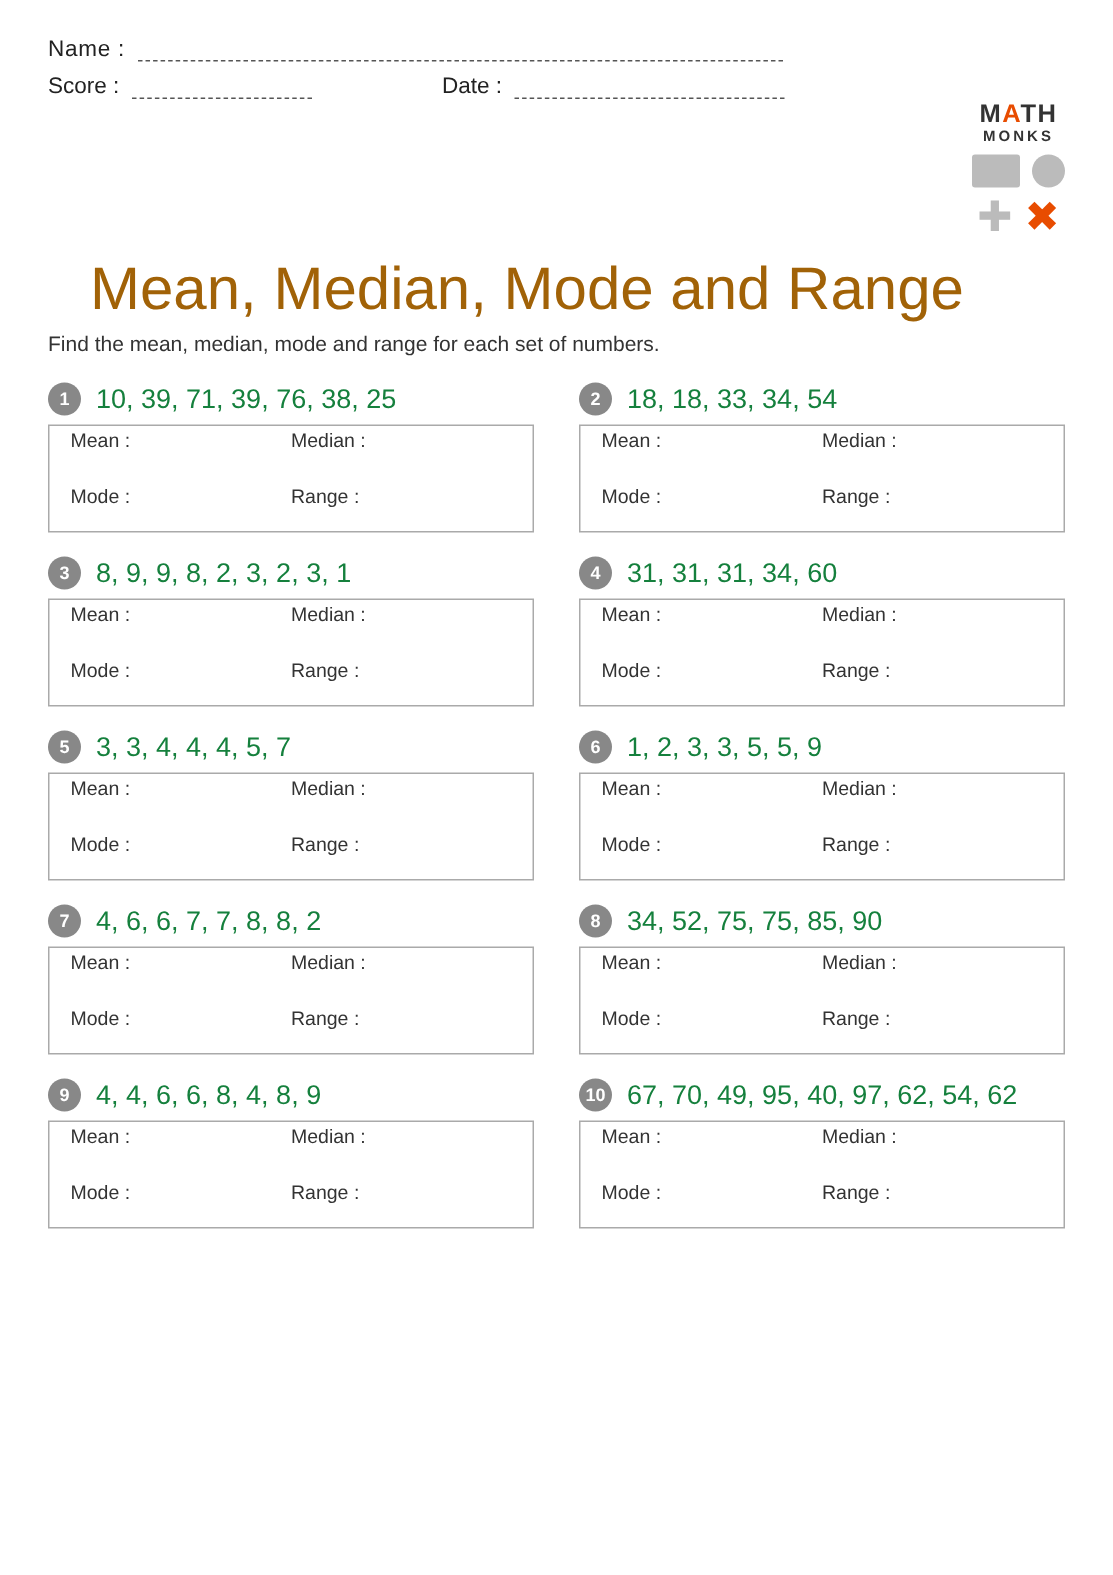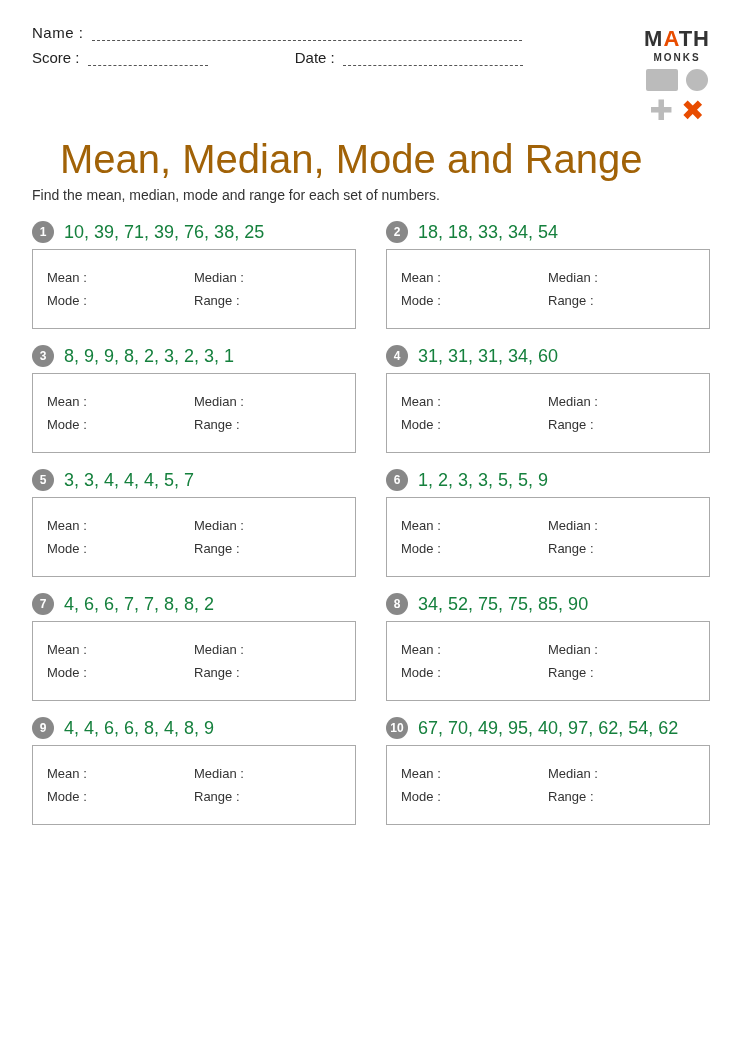--- a/index.html
+++ b/index.html
@@ -48,24 +48,25 @@
       margin-left: 4px;
       vertical-align: bottom;
     }
     .logo {
       display: flex;
       flex-direction: column;
       align-items: center;
       margin-top: 2px;
     }
     .logo-text {
-      font-size: 22px;
+      font-size: 17px;
       font-weight: bold;
       color: #333;
       letter-spacing: 1px;
+      margin-top: 40px;
     }
     .logo-text span { color: #e84c00; }
     .logo-sub {
       font-size: 10px;
       letter-spacing: 2px;
       color: #333;
       font-weight: bold;
     }
     .icons-row {
       display: flex;
@@ -143,21 +144,21 @@
       align-items: center;
       justify-content: center;
       flex-shrink: 0;
     }
     .problem-numbers {
       font-size: 18px;
       color: #15803d;
     }
     .answer-box {
       border: 1.5px solid #aaa;
-      padding: 20px 14px;
+      padding: 2px 14px;
       display: grid;
       grid-template-columns: 1fr 1fr;
       grid-template-rows: 1fr 1fr;
       row-gap: 8px;
       min-height: 72px;
     }
     .answer-cell {
       font-size: 13px;
       color: #333;
     }

